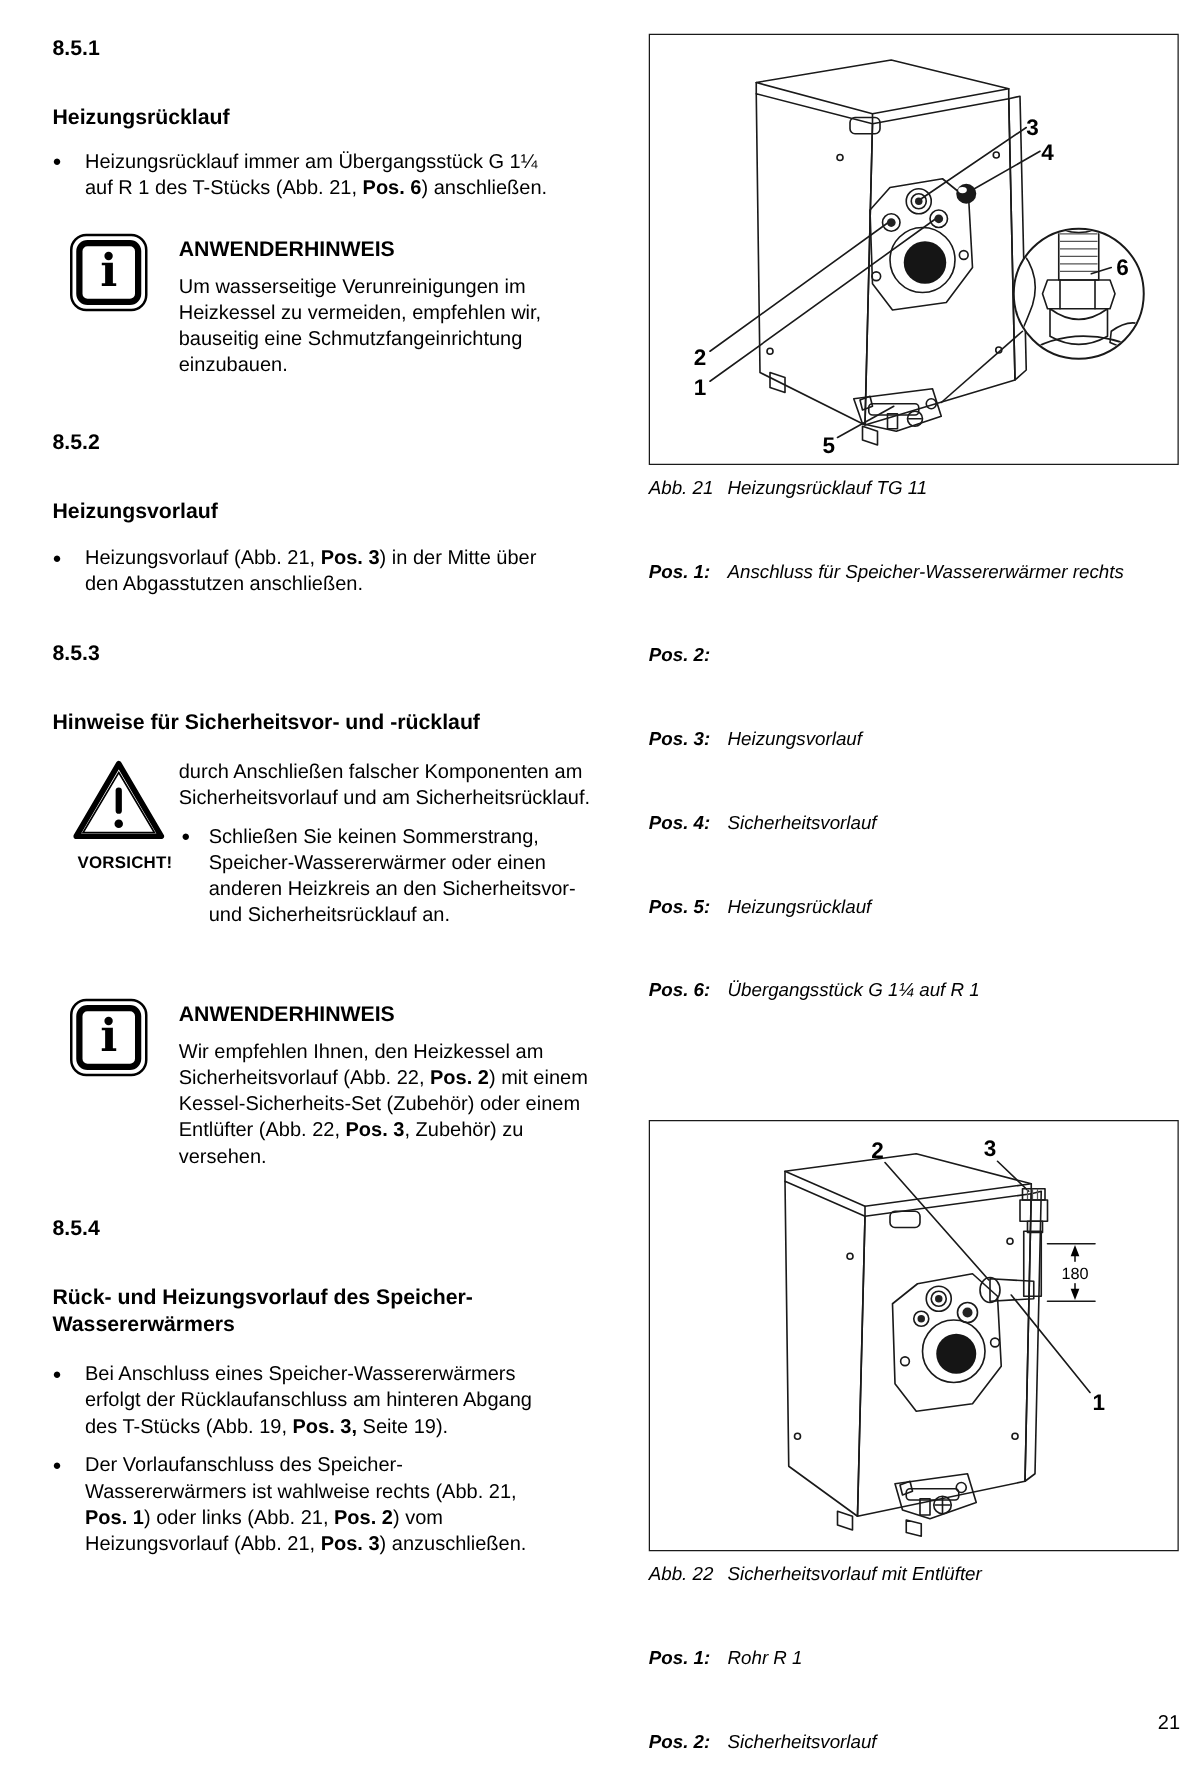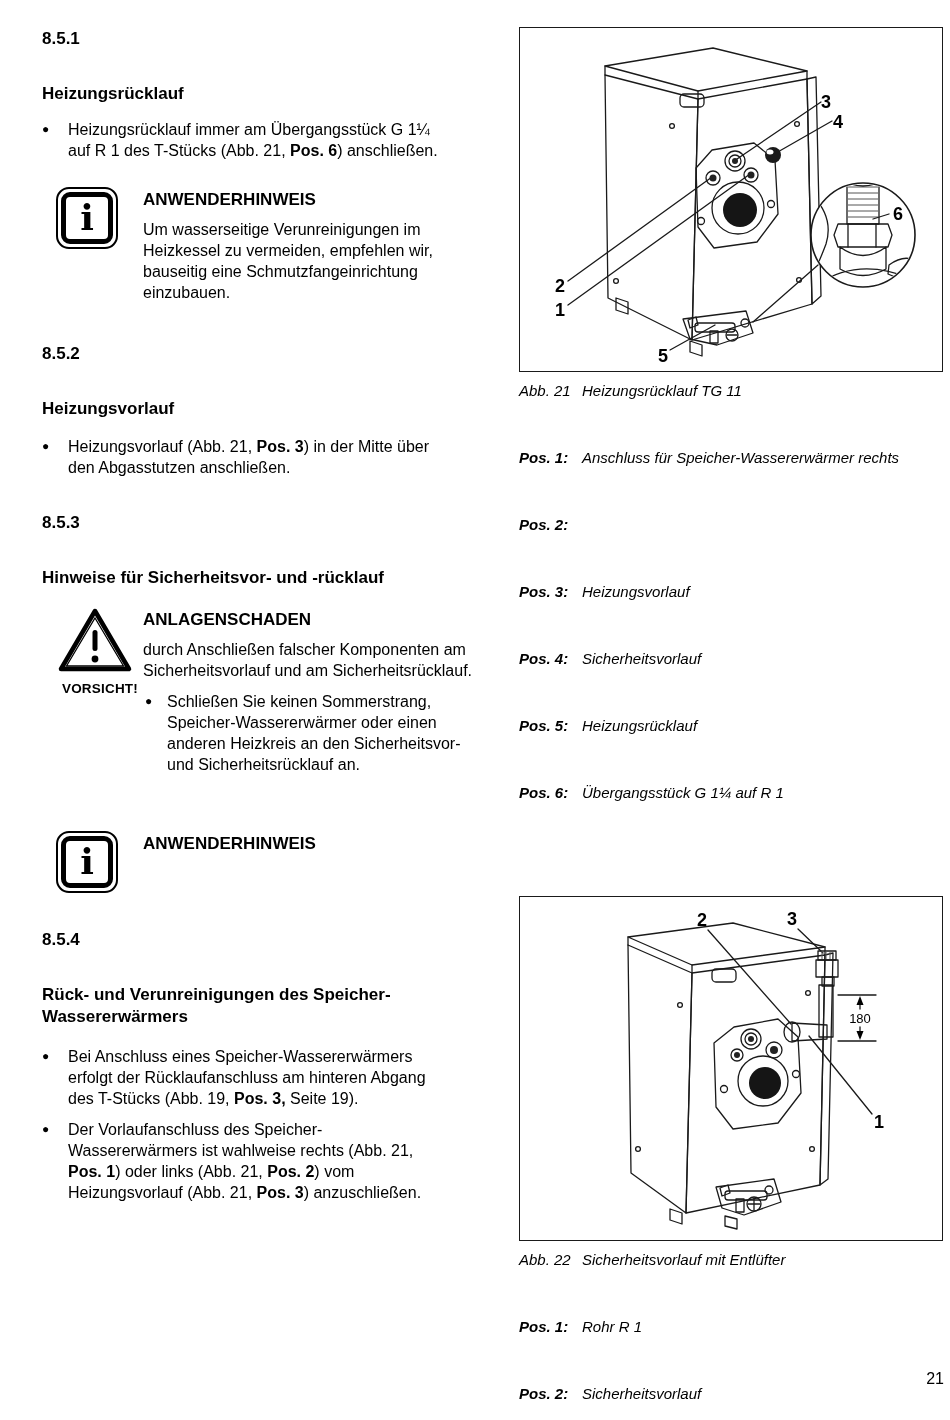--- a/index.html
+++ b/index.html
@@ -118,45 +118,45 @@
           <svg width="76" height="66" viewBox="0 0 76 66">
             <polygon points="38,4 72,62 4,62" fill="#fff" stroke="#000" stroke-width="4.5" stroke-linejoin="round"></polygon>
             <polygon points="38,11 66.5,59 9.5,59" fill="none" stroke="#000" stroke-width="1.3"></polygon>
             <rect x="35.5" y="23" width="5" height="21" rx="2.5" fill="#000"></rect>
             <circle cx="38" cy="52" r="3.4" fill="#000"></circle>
           </svg>
           <div class="vorsicht">VORSICHT!</div>
         </div>
       </div>
       <div class="hint-body">
-        <p class="hint-title">ANLAGENSCHADEN</p>
         <p class="hint-text">durch Anschließen falscher Komponenten am Sicherheitsvorlauf und am Sicherheitsrücklauf.</p>
         <div class="subbullet">
           <span class="dot">●</span>
           <p class="btext">Schließen Sie keinen Sommerstrang, Speicher-Wassererwärmer oder einen anderen Heizkreis an den Sicherheitsvor- und Sicherheitsrücklauf an.</p>
         </div>
       </div>
     </div>
 
     <div class="iconrow m-h853">
       <div class="icon-cell">
         <div class="info-icon">
           <div class="info-icon-inner">
             <span class="info-i">i</span>
           </div>
         </div>
       </div>
       <div class="hint-body">
         <p class="hint-title">ANWENDERHINWEIS</p>
+        <p class="hint-text"><span>Wir empfehlen Ihnen, den Heizkessel am Sicherheitsvorlauf (Abb. 22, </span><b>Pos. 2</b><span>) mit einem Kessel-Sicherheits-Set (Zubehör) oder einem Entlüfter (Abb. 22, </span><b>Pos. 3</b><span>, Zubehör) zu versehen.</span></p>
       </div>
     </div>
 
     <h2 class="sec m-s854">
       <span class="sec-num">8.5.4</span>
-      <span class="sec-title">Rück- und Verunreinigungen des Speicher-Wassererwärmers</span>
+      <span class="sec-title">Rück- und Heizungsvorlauf des Speicher-Wassererwärmers</span>
     </h2>
 
     <div class="bullet m-b854a">
       <span class="dot">●</span>
       <p class="btext"><span>Bei Anschluss eines Speicher-Wassererwärmers erfolgt der Rücklaufanschluss am hinteren Abgang des T-Stücks (Abb. 19, </span><b>Pos. 3,</b><span> Seite 19).</span></p>
     </div>
 
     <div class="bullet">
       <span class="dot">●</span>
       <p class="btext"><span>Der Vorlaufanschluss des Speicher-Wassererwärmers ist wahlweise rechts (Abb. 21, </span><b>Pos. 1</b><span>) oder links (Abb. 21, </span><b>Pos. 2</b><span>) vom Heizungsvorlauf (Abb. 21, </span><b>Pos. 3</b><span>) anzuschließen.</span></p>

